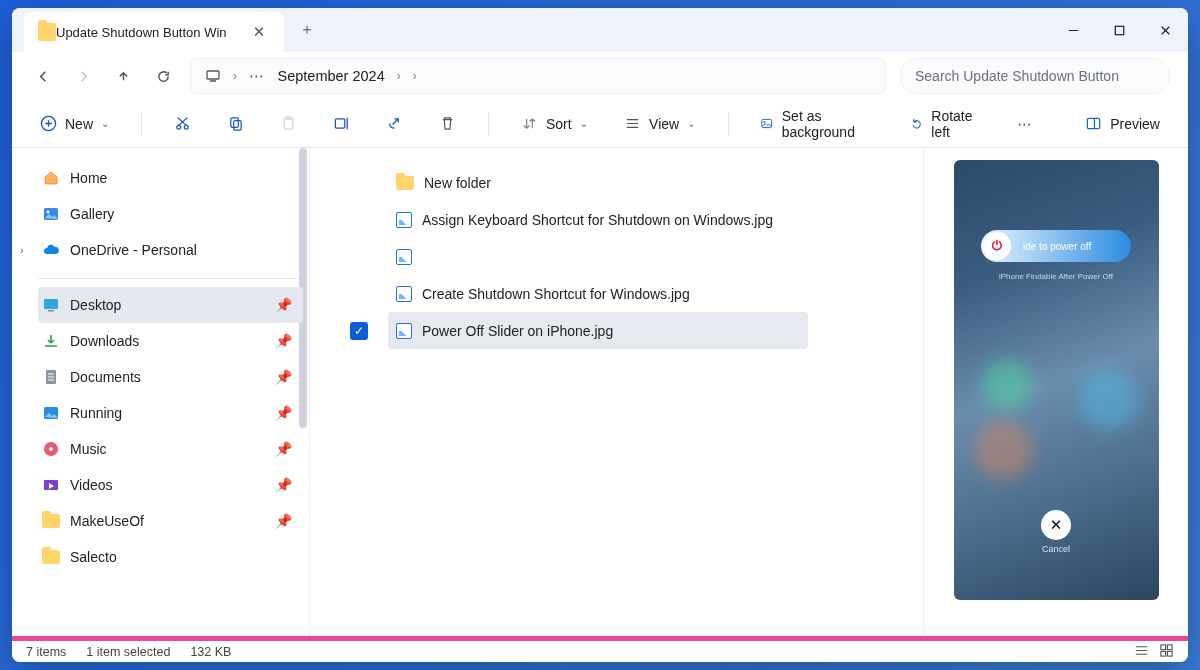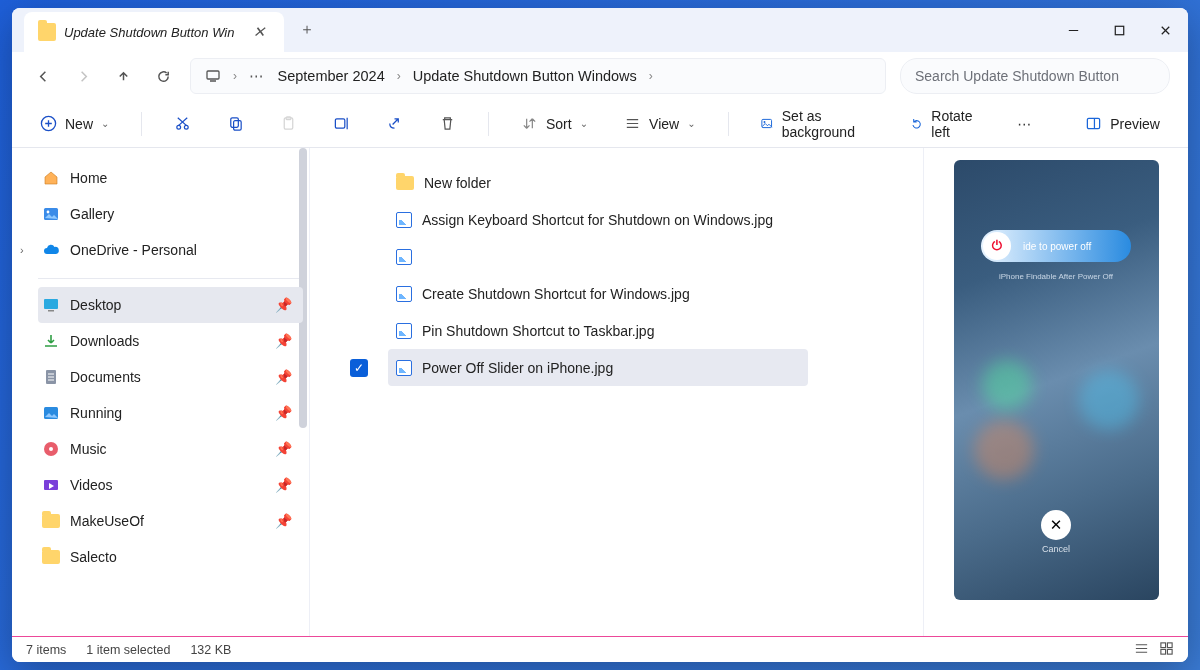--- a/index.html
+++ b/index.html
@@ -1,19 +1,19 @@
 <!DOCTYPE html>
 <html><head>
 <meta charset="utf-8">
 <style>
 * { box-sizing: border-box; margin: 0; padding: 0; font-family: "Segoe UI", sans-serif; }
 body { background: linear-gradient(135deg, #1e5fd9, #3a7bd5); width: 1200px; height: 670px; overflow: hidden; padding: 8px 12px; }
 .window { background: #fff; border-radius: 8px; width: 100%; height: 100%; display: flex; flex-direction: column; box-shadow: 0 10px 40px rgba(0,0,0,.3); overflow: hidden; }
 .titlebar { height: 44px; display: flex; align-items: stretch; background: #eef2fb; }
-.tab { display: flex; align-items: center; gap: 8px; background: #fff; padding: 0 14px; border-top-left-radius: 8px; border-top-right-radius: 8px; margin-top: 4px; margin-left: 12px; min-width: 260px; font-style: italic; }
+.tab { display: flex; align-items: center; background: #fff; padding: 0 14px; border-top-left-radius: 8px; border-top-right-radius: 8px; margin-top: 4px; margin-left: 12px; min-width: 260px; }
 .tab-icon { width: 18px; height: 18px; background: #ffd56b; border-radius: 2px; position: relative; }
 .tab-icon::before { content:""; position:absolute; top:-3px; left:0; width:9px; height:5px; background:#ffd56b; border-radius:2px 2px 0 0; }
 .tab-title { font-size: 13px; color: #222; flex: 1; white-space: nowrap; overflow: hidden; text-overflow: ellipsis; }
 .close-x, .newtab { width: 22px; height: 22px; display:flex; align-items:center; justify-content:center; color:#555; font-size:15px; border-radius:4px; }
 .newtab { margin: 10px 0 0 12px; }
 .wincontrols { margin-left:auto; display:flex; }
 .wc { width:46px; display:flex; align-items:center; justify-content:center; color:#222; }
 .navrow { height:48px; display:flex; align-items:center; gap:14px; padding:0 18px; background:#fff; }
 .navbtn { width:26px; height:26px; display:flex; align-items:center; justify-content:center; color:#555; border-radius:4px; }
 .navbtn svg, .wc svg { width:15px; height:15px; }
@@ -47,21 +47,21 @@
 .imgicon::after { content:""; position:absolute; left:2px; bottom:2px; width:10px; height:5px; background:linear-gradient(45deg,#6fb6ff 50%, transparent 50%); }
 .preview { width:265px; border-left:1px solid #edeff6; display:flex; align-items:flex-start; justify-content:center; padding:12px; }
 .phone { width:205px; height:440px; border-radius:6px; background:linear-gradient(160deg,#2c4a6a 0%, #3a5d7f 25%, #6a8dae 50%, #4a6b8a 75%, #2a4560 100%); position:relative; overflow:hidden; filter:blur(0.2px); }
 .slider { position:absolute; top:70px; left:50%; transform:translateX(-50%); width:150px; height:32px; border-radius:18px; background:linear-gradient(90deg,#e8f4ff,#2a8be0); display:flex; align-items:center; }
 .sliderknob { width:28px; height:28px; border-radius:50%; background:#fff; margin-left:2px; display:flex; align-items:center; justify-content:center; color:#e13; font-size:13px; font-weight:bold; }
 .slidertxt { color:#fff; font-size:10px; margin-left:12px; }
 .findable { color:#c9d7e6; font-size:8px; text-align:center; position:absolute; top:112px; width:100%; }
 .cancelbtn { position:absolute; bottom:46px; left:50%; transform:translateX(-50%); text-align:center; }
 .cancelcircle { width:30px; height:30px; border-radius:50%; background:#fff; display:flex; align-items:center; justify-content:center; font-size:15px; margin:0 auto 4px; }
 .canceltxt { color:#d7e0ea; font-size:9px; }
-.statusbar { height:26px; border-top:1px solid #ec4899; display:flex; align-items:center; gap:20px; padding:0 14px; font-size:12.5px; color:#444; background:#fff; }
+.statusbar { height:26px; border-top:5px solid #ec4899; display:flex; align-items:center; gap:20px; padding:0 14px; font-size:12.5px; color:#444; background:#fff; }
 .statusbar .right { margin-left:auto; display:flex; gap:10px; color:#555; }
 .blurblob { position:absolute; border-radius:50%; filter:blur(8px); opacity:.35; }
 </style>
 </head>
 <body>
 
 <div class="window">
 
   <div class="titlebar">
     <div class="tab">
@@ -113,21 +113,20 @@
       </div>
     <div class="addrbox">
       <svg width="16" height="16" viewBox="0 0 16 16">
           <rect x="2" y="3" width="12" height="8" rx="1" fill="none" stroke="#555" stroke-width="1.3"></rect>
           <line x1="5" y1="13" x2="11" y2="13" stroke="#555" stroke-width="1.3"></line>
         </svg>
       <span class="sep">›</span>
       <span class="dots">⋯</span>
       <span>September 2024</span>
       <span class="sep">›</span>
-      <span>Update Shutdown Button Windows</span>
       <span class="sep">›</span>
     </div>
     <div class="searchbox">
       <span>Search Update Shutdown Button</span>
     </div>
   </div>
 
   <div class="toolbar">
     <div class="tbtn">
       <svg viewBox="0 0 18 18">
@@ -339,24 +338,20 @@
         <div class="fileitem">
           <span class="imgicon"></span>
           <span>Assign Keyboard Shortcut for Shutdown on Windows.jpg</span>
         </div>
         <div class="fileitem">
           <span class="imgicon"></span>
         </div>
         <div class="fileitem">
           <span class="imgicon"></span>
           <span>Create Shutdown Shortcut for Windows.jpg</span>
-        </div>
-        <div class="fileitem">
-          <span class="imgicon"></span>
-          <span>Pin Shutdown Shortcut to Taskbar.jpg</span>
         </div>
         <div class="fileitem sel">
           <span class="check">✓</span>
           <span class="imgicon"></span>
           <span>Power Off Slider on iPhone.jpg</span>
         </div>
       </div>
     </div>
 
     <div class="preview">

